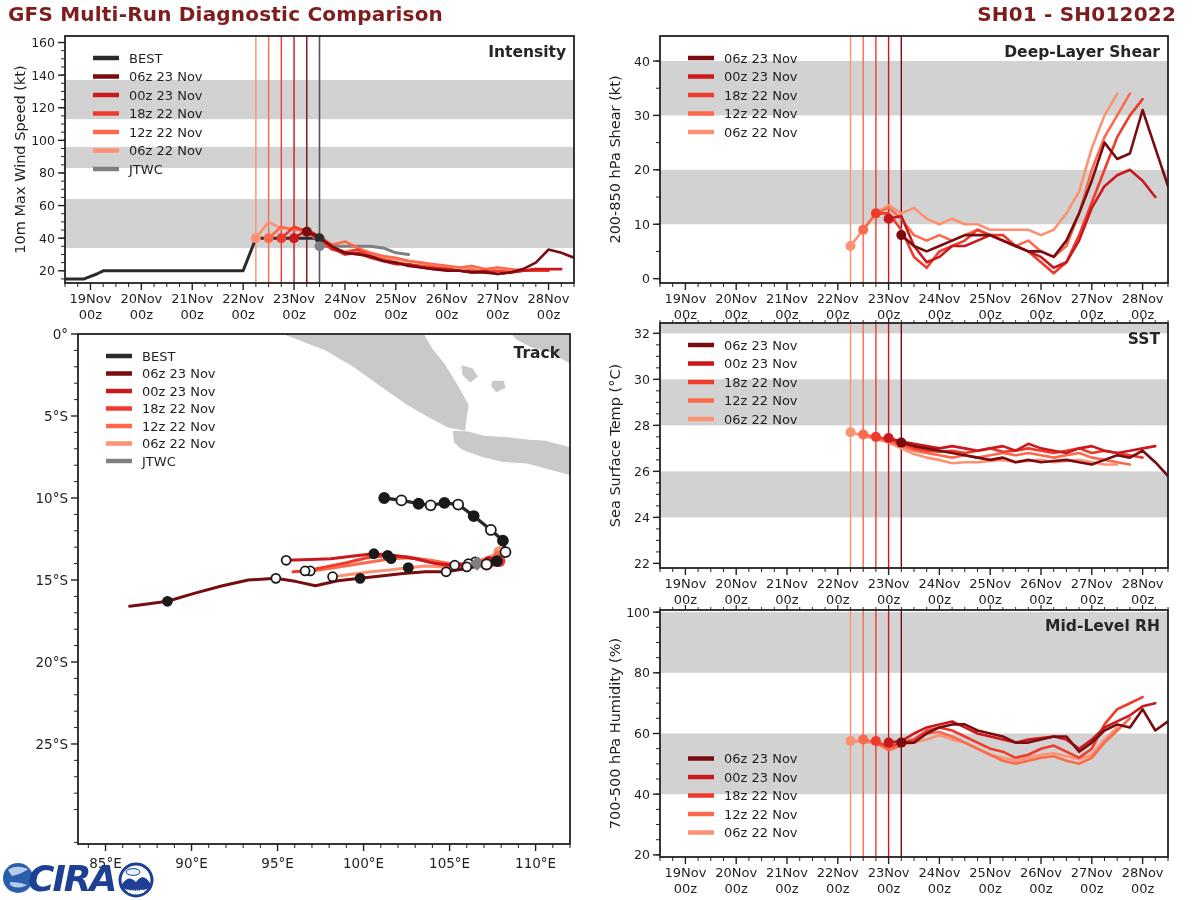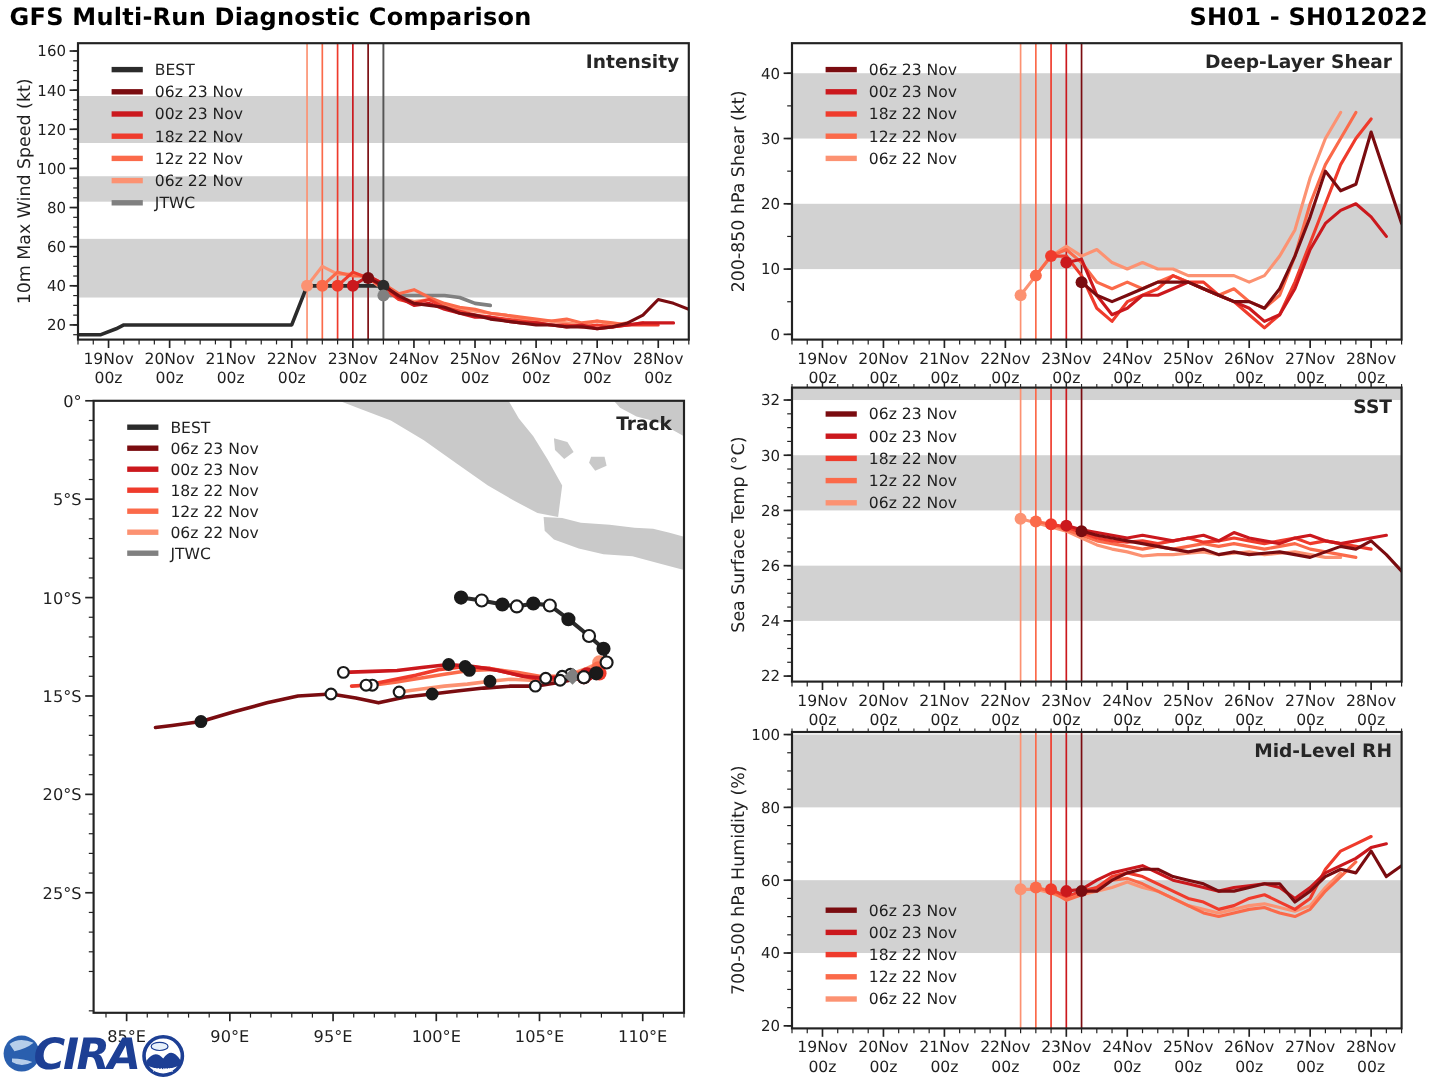--- a/index.html
+++ b/index.html
@@ -1,21 +1,21 @@
 <!DOCTYPE html>
 <html><head>
 <meta charset="utf-8">
 <style>
   html,body{margin:0;padding:0;background:#ffffff;}
   body{width:1200px;height:900px;position:relative;overflow:hidden;
        font-family:"DejaVu Sans","Liberation Sans",sans-serif;}
-  .hdr{position:absolute;top:2px;font-weight:bold;font-size:20px;color:#000000;
+  .hdr{position:absolute;top:2px;font-weight:bold;font-size:20px;color:#7f1d1d;
        letter-spacing:0.2px;white-space:nowrap;}
   #main-title{left:8px;}
-  #storm-title{right:10px;text-align:center;}
+  #storm-title{right:24px;text-align:center;}
   #chart-svg{position:absolute;left:0;top:0;}
   #cira-logo{position:absolute;left:2px;top:852px;width:170px;height:48px;}
 </style>
 </head>
 <body>
 
 <div id="main-title" class="hdr">GFS Multi-Run Diagnostic Comparison</div>
 <div id="storm-title" class="hdr">SH01 - SH012022</div>
 
 <svg id="chart-svg" width="1200" height="900">

